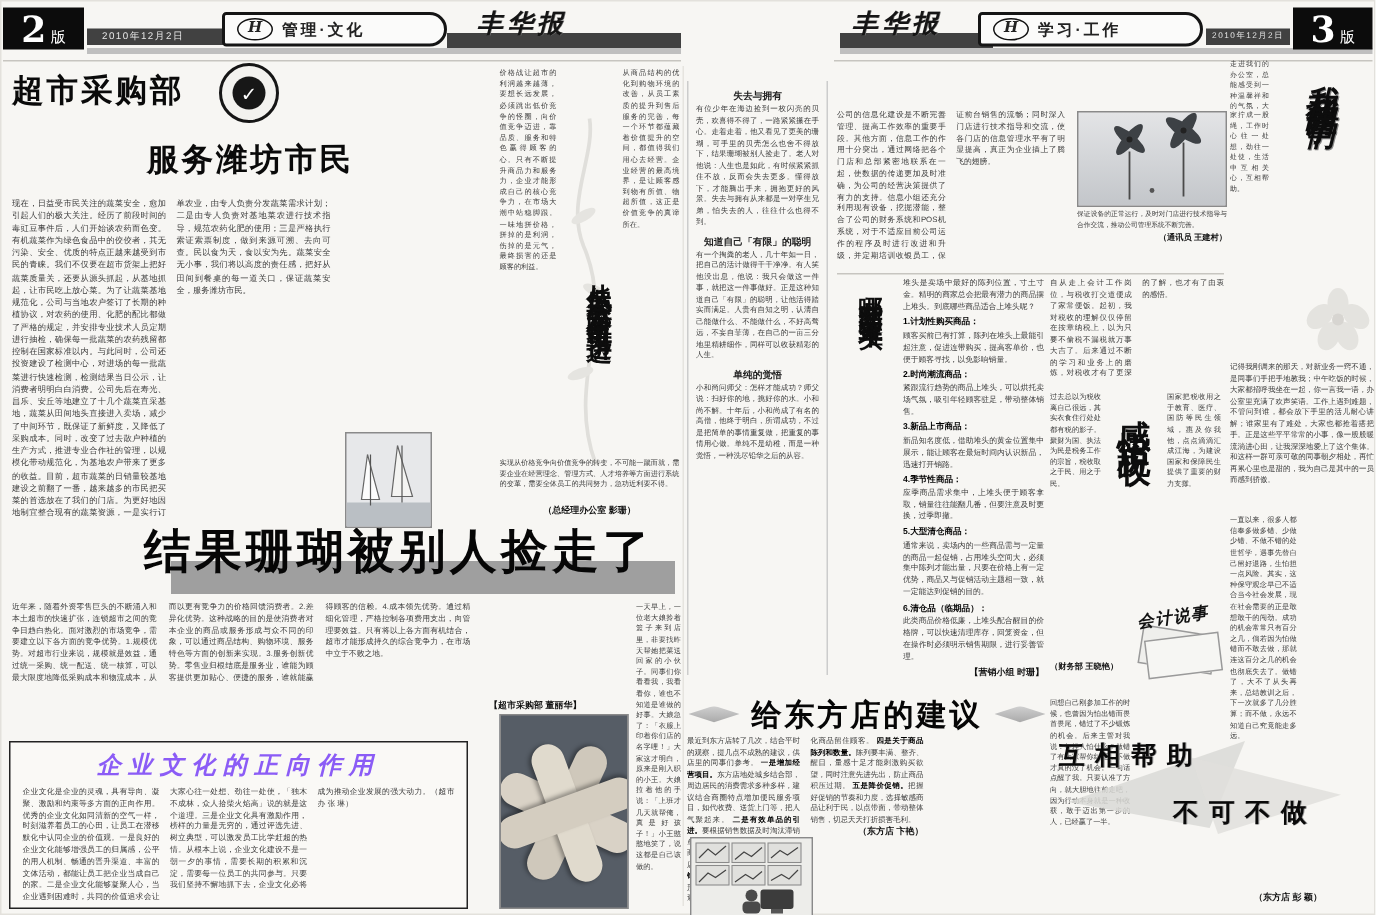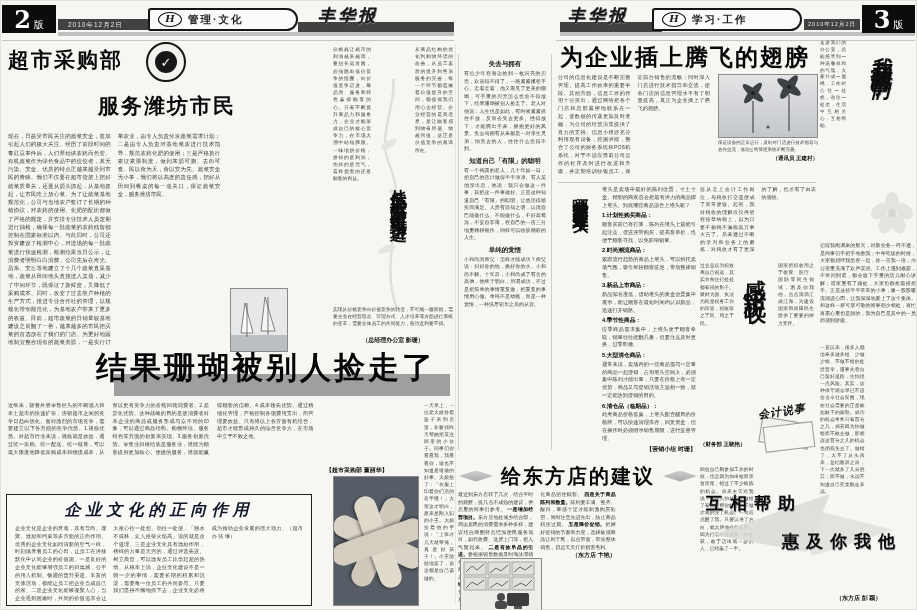--- a/index.html
+++ b/index.html
@@ -134,34 +134,33 @@
   <div class="abs photo hands" style="left:333px;top:476px;width:86px;height:130px;">
     <div class="arm" style="transform:rotate(25deg);"></div>
     <div class="arm" style="transform:rotate(115deg);background:#cfc8bb;"></div>
     <div class="arm" style="transform:rotate(70deg);background:#e0dacd;"></div>
     <div class="arm" style="transform:rotate(160deg);background:#d4cdc0;"></div>
   </div>
 
   <div class="abs tiny t48" style="left:424px;top:402px;width:30px;height:206px;">一天早上，一位老大娘拎着篮子来到店里，非要找昨天帮她把菜送回家的小伙子。同事们你看看我，我看看你，谁也不知道是谁做的好事。大娘急了：「衣服上印着你们店的名字哩！」大家这才明白，原来是刚入职的小王。大娘拉着他的手说：「上班才几天就帮俺，真是好孩子！」小王憨憨地笑了，说这都是自己该做的。</div>
 
   <div class="abs boxed" style="left:6px;top:494px;width:306px;height:112px;padding:5px 8px;">
-    <div style="text-align:center;font:bold italic 16px 'DejaVu Serif',serif;letter-spacing:5px;color:#0f172a;margin-bottom:4px;">企业文化的正向作用</div>
+    <div style="text-align:center;font:bold italic 16px 'DejaVu Serif',serif;letter-spacing:5px;color:#8b5cf6;margin-bottom:4px;">企业文化的正向作用</div>
     <div class="tiny t52 cols3" style="height:78px;">企业文化是企业的灵魂，具有导向、凝聚、激励和约束等多方面的正向作用。优秀的企业文化如同清新的空气一样，时刻滋养着员工的心田，让员工在潜移默化中认同企业的价值观。一是良好的企业文化能够增强员工的归属感，公平的用人机制、畅通的晋升渠道、丰富的文体活动，都能让员工把企业当成自己的家。二是企业文化能够凝聚人心，当企业遇到困难时，共同的价值追求会让大家心往一处想、劲往一处使，「独木不成林，众人拾柴火焰高」说的就是这个道理。三是企业文化具有激励作用，榜样的力量是无穷的，通过评选先进、树立典型，可以激发员工比学赶超的热情。从根本上说，企业文化建设不是一朝一夕的事情，需要长期的积累和沉淀，需要每一位员工的共同参与。只要我们坚持不懈地抓下去，企业文化必将成为推动企业发展的强大动力。（超市办 张 琳）</div>
   </div>
 
   <div class="abs" style="left:458px;top:54px;width:94px;height:396px;padding:3px 5px;border-left:1px solid #ccc;border-right:1px solid #ccc;overflow:hidden;">
     <div style="text-align:center;font-weight:bold;font-size:6.5px;margin:3px 0 1px;">失去与拥有</div>
     <div class="tiny t5">有位少年在海边捡到一枚闪亮的贝壳，欢喜得不得了，一路紧紧攥在手心。走着走着，他又看见了更美的珊瑚，可手里的贝壳怎么也舍不得放下，结果珊瑚被别人捡走了。老人对他说：人生也是如此，有时候紧紧抓住不放，反而会失去更多。懂得放下，才能腾出手来，拥抱更好的风景。失去与拥有从来都是一对孪生兄弟，怕失去的人，往往什么也得不到。</div>
     <div style="text-align:center;font-weight:bold;font-size:6.5px;margin:4px 0 1px;">知道自己「有限」的聪明</div>
     <div class="tiny t5">有一个掏粪的老人，几十年如一日，把自己的活计做得干干净净。有人笑他没出息，他说：我只会做这一件事，就把这一件事做好。正是这种知道自己「有限」的聪明，让他活得踏实而满足。人贵有自知之明，认清自己能做什么、不能做什么，不好高骛远，不妄自菲薄，在自己的一亩三分地里精耕细作，同样可以收获精彩的人生。</div>
     <div style="text-align:center;font-weight:bold;font-size:6.5px;margin:4px 0 1px;">单纯的觉悟</div>
     <div class="tiny t5">小和尚问师父：怎样才能成功？师父说：扫好你的地，挑好你的水。小和尚不解。十年后，小和尚成了有名的高僧，他终于明白，所谓成功，不过是把简单的事情重复做，把重复的事情用心做。单纯不是幼稚，而是一种觉悟，一种洗尽铅华之后的从容。</div>
   </div>
 
-  <div class="abs" style="left:560px;top:42px;font-weight:900;font-size:23px;letter-spacing:2px;color:#060606;">为企业插上腾飞的翅膀</div>
   <div class="abs" style="left:558px;top:74px;width:260px;height:106px;display:flex;">
     <div class="tiny t52 cols2" style="width:152px;height:104px;">公司的信息化建设是不断完善管理、提高工作效率的重要手段。其他方面，信息工作的作用十分突出，通过网络把各个门店和总部紧密地联系在一起，使数据的传递更加及时准确，为公司的经营决策提供了有力的支持。信息小组还充分利用现有设备，挖掘潜能，整合了公司的财务系统和POS机系统，对于不适应目前公司运作的程序及时进行改进和升级，并定期培训收银员工，保证前台销售的流畅；同时深入门店进行技术指导和交流，使各门店的信息管理水平有了明显提高，真正为企业插上了腾飞的翅膀。</div>
     <div style="width:100px;margin-left:8px;">
       <div class="photo" style="width:100px;height:64px;">
         <svg width="98" height="62" viewBox="0 0 98 62">
           <defs>
             <linearGradient id="sky" x1="0" y1="0" x2="0" y2="1">
               <stop offset="0" stop-color="#e3e4e6"></stop>
                 <stop offset="1" stop-color="#c3c6ca"></stop>
             </linearGradient>
@@ -240,21 +239,21 @@
     </div>
     <div class="tiny t5" style="margin-top:6px;height:96px;">记得我刚调来的那天，对新业务一窍不通，是同事们手把手地教我；中午吃饭的时候，大家都招呼我坐在一起，你一言我一语，办公室里充满了欢声笑语。工作上遇到难题，不管问到谁，都会放下手里的活儿耐心讲解；谁家里有了难处，大家也都抢着搭把手。正是这些平平常常的小事，像一股股暖流淌进心田，让我深深地爱上了这个集体。和这样一群可亲可敬的同事朝夕相处，再忙再累心里也是甜的，我为自己是其中的一员而感到骄傲。</div>
   </div>
 
   <div class="abs tiny t48 cols2" style="left:820px;top:344px;width:96px;height:246px;">一直以来，很多人都信奉多做多错、少做少错、不做不错的处世哲学，遇事先替自己留好退路，生怕担一点风险。其实，这种保守观念早已不适合当今社会发展，现在社会需要的正是敢想敢干的闯劲。成功的机会常常只有百分之几，倘若因为怕做错而不敢去做，那就连这百分之几的机会也彻底失去了。做错了，大不了从头再来，总结教训之后，下一次就多了几分胜算；而不做，永远不知道自己究竟能走多远。</div>
   <div class="abs tiny t48 cols2" style="left:700px;top:466px;width:114px;height:136px;">回想自己刚参加工作的时候，也曾因为怕出错而畏首畏尾，错过了不少锻炼的机会。后来主管对我说：年轻人怕什么？做错了有大家帮你纠正，不做才真的没了机会。一句话点醒了我。只要认准了方向，就大胆地往前走吧，因为行动本身就是一种收获，敢于迈出第一步的人，已经赢了一半。</div>
   <div class="abs" style="left:698px;top:486px;width:204px;height:80px;z-index:4;">
     <div class="wing" style="left:14px;top:8px;width:118px;height:58px;background:#d9d9d6;clip-path:polygon(0 70%,100% 0,80% 100%);"></div>
     <div class="wing" style="left:96px;top:12px;width:100px;height:58px;background:#e0dfdc;clip-path:polygon(0 12%,100% 55%,18% 100%);"></div>
     <div class="abs serifhead" style="left:8px;top:6px;font-size:17px;letter-spacing:7px;text-shadow:0.6px 0.6px 0 #999;">互相帮助</div>
-    <div class="abs serifhead" style="left:84px;top:44px;font-size:17px;letter-spacing:7px;text-shadow:0.6px 0.6px 0 #999;">惠及你我他</div>
+    <div class="abs serifhead" style="left:84px;top:44px;font-size:17px;letter-spacing:7px;text-shadow:0.6px 0.6px 0 #999;">不可不做</div>
   </div>
   <div class="abs credit" style="left:836px;top:594px;">（东方店 彭 颖）</div>
 
   <div class="abs" style="left:458px;top:464px;width:240px;height:148px;">
     <div style="display:flex;align-items:center;justify-content:center;gap:8px;height:24px;">
       <div class="diamond" style="width:34px;"></div>
       <div style="font-weight:900;font-size:20px;letter-spacing:2px;color:#060606;">给东方店的建议</div>
       <div class="diamond" style="width:34px;"></div>
     </div>
     <div class="tiny t5 cols3" style="margin-top:3px;height:118px;position:relative;">

